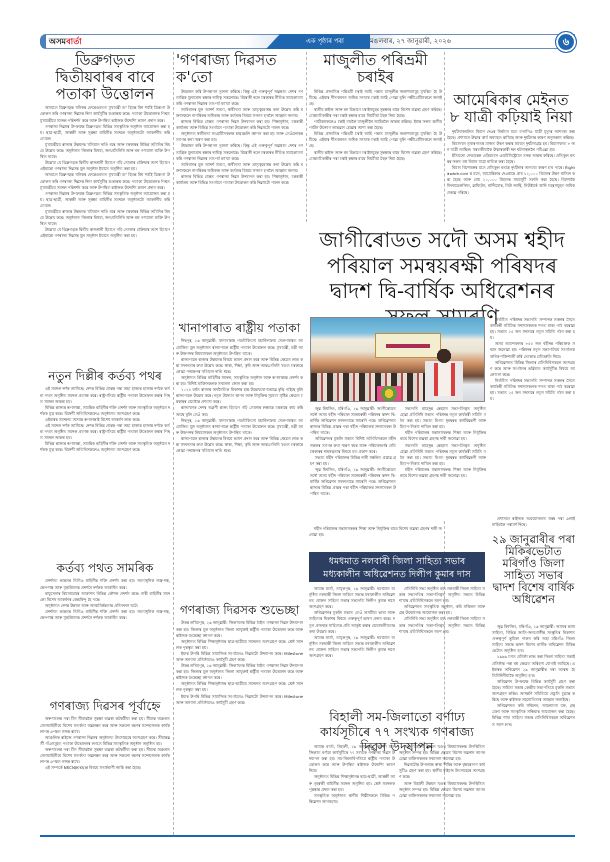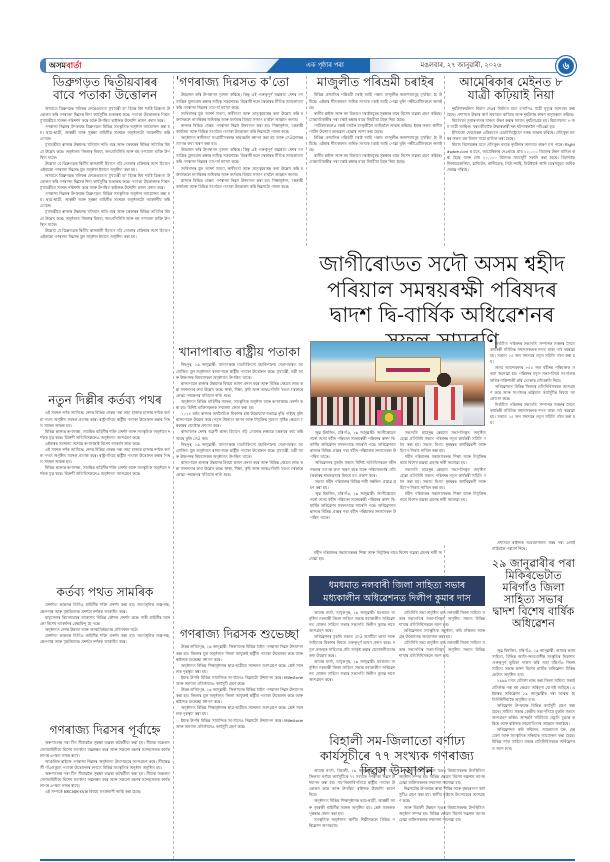--- a/index.html
+++ b/index.html
@@ -1,42 +1,42 @@
 <!DOCTYPE html>
 <html><head>
 <meta charset="utf-8">
 <style>
   * { box-sizing: border-box; margin: 0; padding: 0; }
   html, body { width: 610px; height: 862px; background: #ffffff; overflow: hidden; }
   body { font-family: "DejaVu Sans", sans-serif; color: #1a1a1a; position: relative; }
 
-  .page { position: absolute; left: 40px; top: 58px; width: 535px; height: 802px; text-decoration: underline; }
+  .page { position: absolute; left: 40px; top: 34px; width: 535px; height: 802px; text-decoration: underline; }
 
   
   .masthead { position: absolute; left: 0; top: 0; width: 535px; height: 15px; display: flex; align-items: stretch; }
   .mh-left { flex: 0 0 240px; border: 1px solid #6a8fbf; border-radius: 8px 0 0 8px; border-right: none; background: linear-gradient(90deg,#ffffff 85%,#dfe8f3 100%); position: relative; display: flex; align-items: center; padding-left: 8px; }
   .mh-left:before { content: ""; position: absolute; left: -1px; top: -1px; bottom: -1px; width: 6px; border-radius: 8px 0 0 8px; background: #4f7fba; }
   .mh-brand { font-size: 8px; font-weight: bold; letter-spacing: 0.2px; }
   .mh-brand .b1 { color: #1c1c1c; }
   .mh-brand .b2 { color: #d0202a; }
   .mh-mid { flex: 0 0 90px; background: #1f66b0; color: #ffffff; font-size: 6.5px; display: flex; align-items: center; justify-content: center; position: relative; }
   .mh-mid:before { content: ""; position: absolute; left: -14px; top: 0; border-style: solid; border-width: 15px 14px 0 0; border-color: transparent #1f66b0 transparent transparent; }
-  .mh-right { flex: 1; border: 1px solid #6a8fbf; border-left: none; background: linear-gradient(90deg,#dfe8f3 0%,#ffffff 15%); display: flex; align-items: center; justify-content: center; padding-right: 22px; position: relative; font-size: 6.5px; color: #222; }
+  .mh-right { flex: 1; border: 1px solid #6a8fbf; border-left: none; background: linear-gradient(90deg,#dfe8f3 0%,#ffffff 15%); display: flex; align-items: center; justify-content: flex-start; padding-right: 22px; position: relative; font-size: 6.5px; color: #222; }
   .mh-pageno { position: absolute; right: -2px; top: -3px; width: 20px; height: 20px; border-radius: 50%; background: #1f66b0; color: #fff; font-size: 10px; font-weight: bold; display: flex; align-items: center; justify-content: center; border: 2px solid #ffffff; box-shadow: 0 0 0 1px #1f66b0; }
 
   
   .col { position: absolute; top: 18px; }
   .col1 { left: 0; width: 130px; }
   .col2 { left: 136px; width: 127px; }
   .col3 { left: 269px; width: 133px; }
-  .col4 { left: 407px; width: 128px; }
+  .col4 { left: 407px; width: 128px; margin-top: 40px; }
   .vrule { position: absolute; top: 18px; width: 0; border-left: 1px dashed #b7b7b7; }
 
   .hl { font-family: "DejaVu Serif", serif; font-weight: normal; text-align: center; color: #111; line-height: 1.12; }
-  .hl-lg { font-size: 12px; }
+  .hl-lg { font-size: 15px; }
   .hl-md { font-size: 12px; }
   .hl-xl { font-size: 21px; line-height: 1.22; }
 
   .body { font-size: 3.9px; line-height: 6.1px; text-align: justify; color: #333; word-break: break-all; }
   .body p { text-indent: 5px; }
 
   .block { position: absolute; left: 0; width: 100%; }
 
   .photo { position: absolute; background: linear-gradient(180deg,#5ba9cf 0%,#7fc0e0 18%,#f1ece0 26%,#e9e3d3 40%,#cf8f62 55%,#6c4a38 70%,#e9ebef 80%,#d5d8de 100%); border: 1px solid #888; overflow: hidden; }
   .photo .banner { position: absolute; left: 37%; top: 18%; width: 38%; height: 30%; background: #f4eed0; border: 1px solid #c58d3c; }

